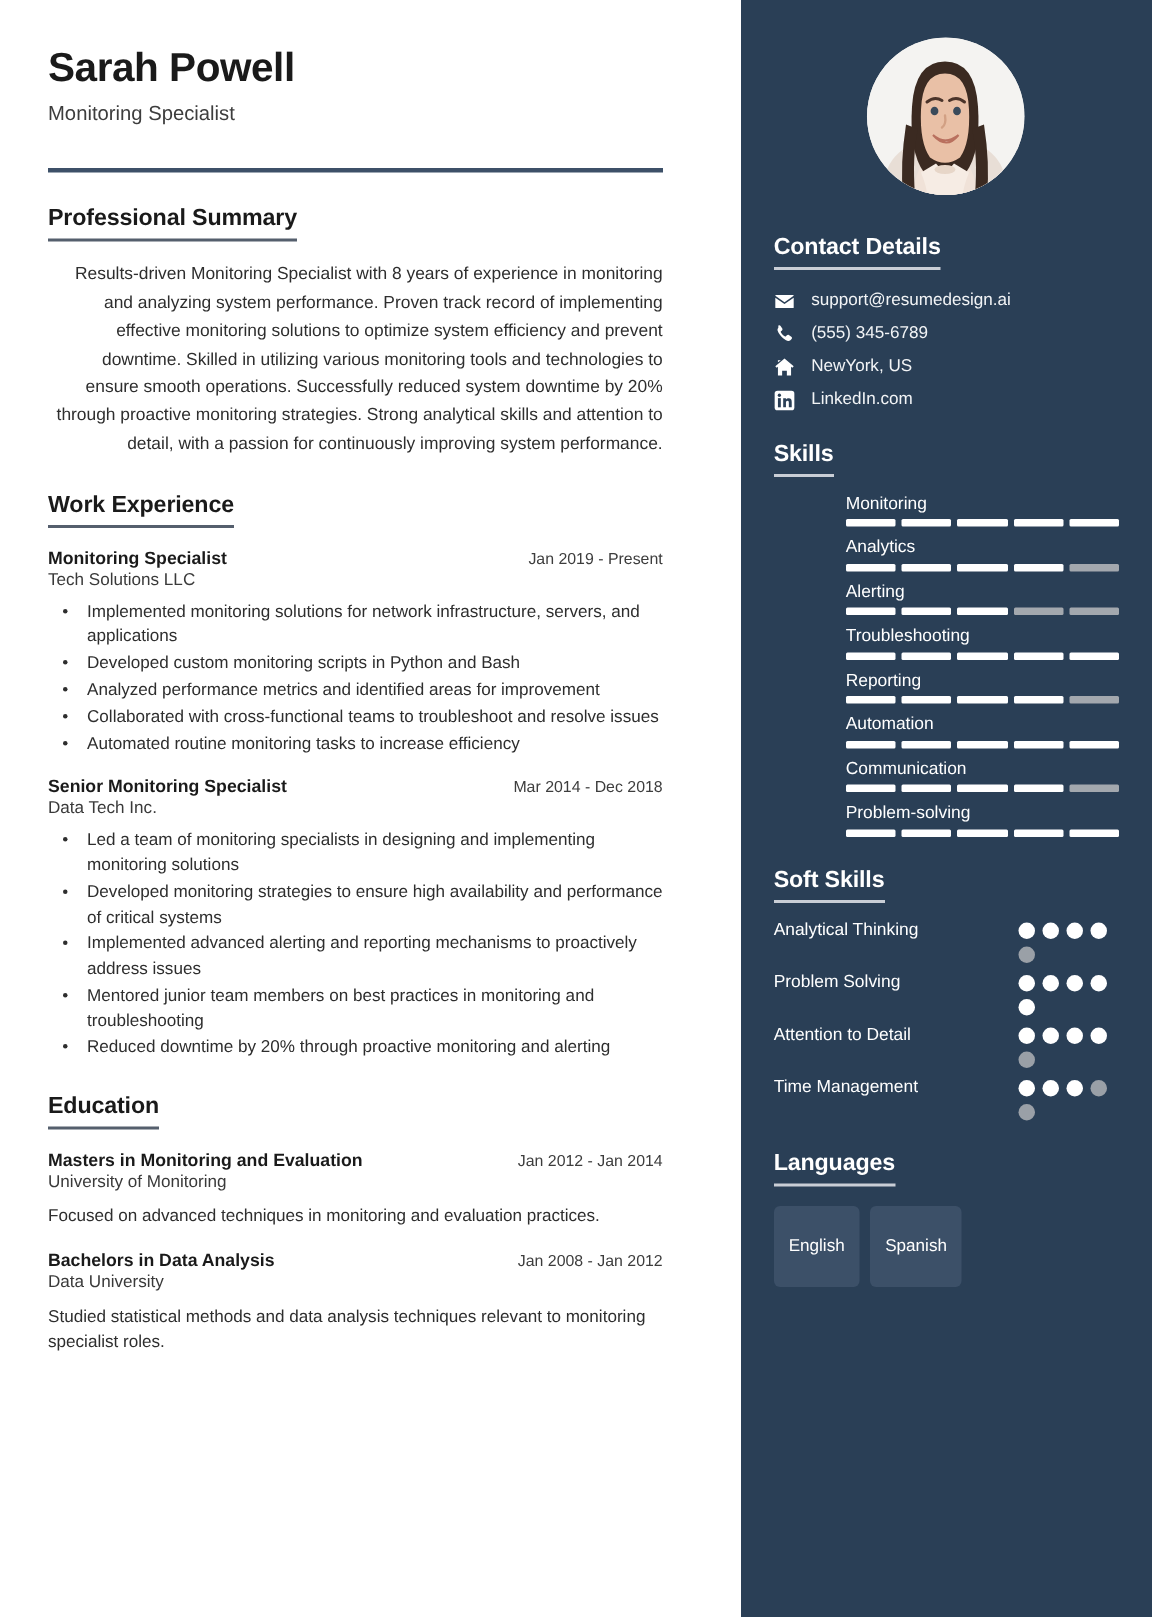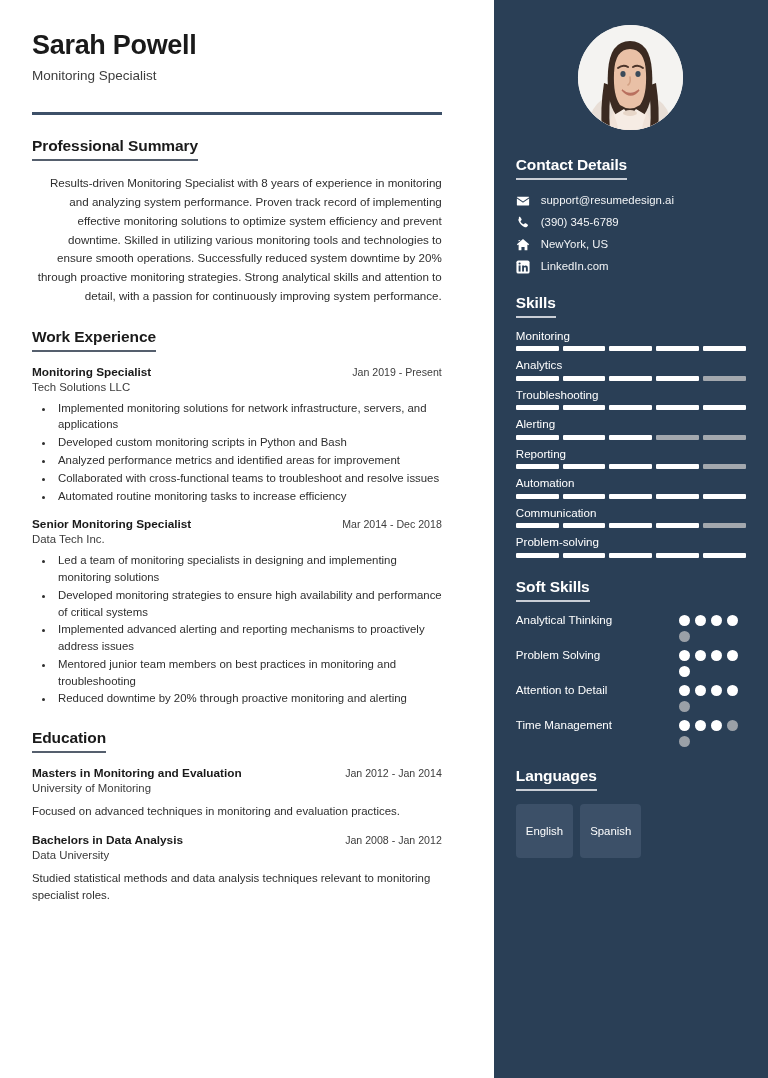--- a/index.html
+++ b/index.html
@@ -85,21 +85,21 @@
     text-align: right;
   }
   .contact-icon {
     width: 15px; height: 15px; flex: none;
     display: flex; align-items: center; justify-content: center;
   }
   .contact-icon svg { fill: #ffffff; display: block; }
   .contact-text { font-size: 11.4px; color: #f2f4f6; line-height: 1.2; }
 
   
-  .skill-block { margin-top: 11px; }
+  .skill-block { margin-top: 11px; margin-left: 48px; }
   .skill-row { margin-bottom: 7px; }
   .skill-name { font-size: 11.6px; color: #ffffff; margin-bottom: 3px; line-height: 1.25; }
   .skill-bar { display: flex; gap: 4px; }
   .seg { height: 5px; flex: 1 1 0; border-radius: 1px; }
   .seg.on  { background: #ffffff; }
   .seg.off { background: #a3a8ae; }
 
   
   .soft-block { margin-top: 11px; }
   .soft-row {
@@ -234,21 +234,21 @@
               </svg>
             </span>
             <span class="contact-text">support@resumedesign.ai</span>
           </div>
           <div class="contact-row">
             <span class="contact-icon">
               <svg width="14" height="14" viewBox="0 0 16 16">
                 <path d="M3.3 1.3c.5-.5 1.3-.4 1.7.2l1.3 1.9c.3.5.2 1.1-.2 1.5l-.8.7c-.2.2-.2.4-.1.6.7 1.4 1.9 2.6 3.3 3.3.2.1.5.1.6-.1l.7-.8c.4-.4 1-.5 1.5-.2l1.9 1.3c.6.4.7 1.2.2 1.7l-.9.9c-.6.6-1.5.8-2.3.5C7.5 12 4 8.5 2.8 5.2c-.3-.8-.1-1.7.5-2.3z"></path>
               </svg>
             </span>
-            <span class="contact-text">(390) 345-6789</span>
+            <span class="contact-text">(555) 345-6789</span>
           </div>
           <div class="contact-row">
             <span class="contact-icon">
               <svg width="14" height="14" viewBox="0 0 16 16">
                 <path d="M8 1.2 15 7l-1 1.2-1-.8V14H9.8v-3.6H6.2V14H3V7.4l-1 .8L1 7zM5.2 2.4H3V4z"></path>
               </svg>
             </span>
             <span class="contact-text">NewYork, US</span>
           </div>
           <div class="contact-row">
@@ -282,37 +282,37 @@
             <div class="skill-name">Analytics</div>
             <div class="skill-bar">
               <span class="seg on"></span>
               <span class="seg on"></span>
               <span class="seg on"></span>
               <span class="seg on"></span>
               <span class="seg off"></span>
             </div>
           </div>
           <div class="skill-row">
-            <div class="skill-name">Troubleshooting</div>
-            <div class="skill-bar">
-              <span class="seg on"></span>
-              <span class="seg on"></span>
-              <span class="seg on"></span>
-              <span class="seg on"></span>
-              <span class="seg on"></span>
-            </div>
-          </div>
-          <div class="skill-row">
             <div class="skill-name">Alerting</div>
             <div class="skill-bar">
               <span class="seg on"></span>
               <span class="seg on"></span>
               <span class="seg on"></span>
               <span class="seg off"></span>
               <span class="seg off"></span>
+            </div>
+          </div>
+          <div class="skill-row">
+            <div class="skill-name">Troubleshooting</div>
+            <div class="skill-bar">
+              <span class="seg on"></span>
+              <span class="seg on"></span>
+              <span class="seg on"></span>
+              <span class="seg on"></span>
+              <span class="seg on"></span>
             </div>
           </div>
           <div class="skill-row">
             <div class="skill-name">Reporting</div>
             <div class="skill-bar">
               <span class="seg on"></span>
               <span class="seg on"></span>
               <span class="seg on"></span>
               <span class="seg on"></span>
               <span class="seg off"></span>

